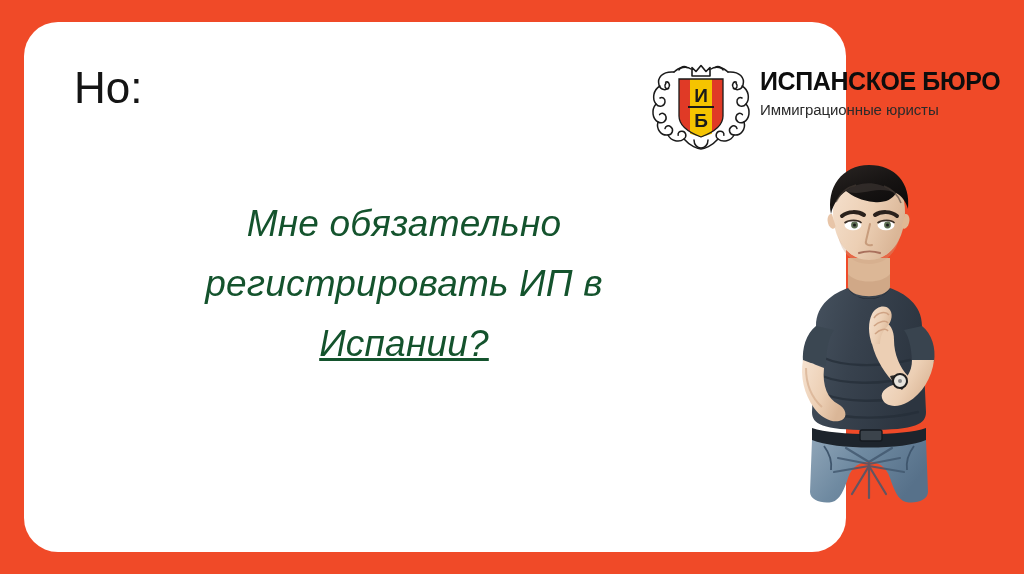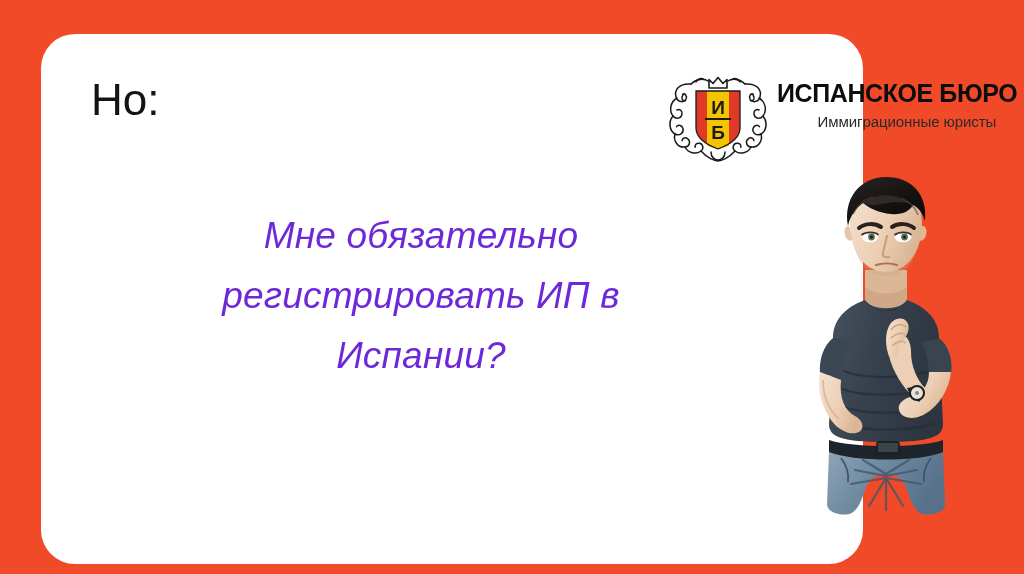--- a/index.html
+++ b/index.html
@@ -10,27 +10,26 @@
   #slide {
     position: relative;
     width: 1024px;
     height: 574px;
     background: #F04A28;
     overflow: hidden;
     font-family: "Liberation Sans", sans-serif;
   }
   #card {
     position: absolute;
-    left: 41px;
+    left: 24px;
     top: 22px;
     width: 822px;
     height: 530px;
     background: #ffffff;
     border-radius: 34px;
-    margin-top: 12px;
   }
 
   
   #intro-label {
     position: absolute;
     left: 50px;
     top: 44px;
     font-size: 44px;
     line-height: 1;
     color: #141414;
@@ -52,21 +51,20 @@
     left: 0px;
     top: 0px;
     width: 110px;
     height: 96px;
   }
   #logo-text-block {
     position: absolute;
     left: 114px;
     top: 14px;
     width: 226px;
-    text-align: right;
   }
   #logo-title {
     font-size: 26px;
     font-weight: 700;
     color: #0d0d0d;
     letter-spacing: -0.4px;
     line-height: 1.05;
     white-space: nowrap;
     transform: scaleX(0.96);
     transform-origin: left center;
@@ -86,27 +84,27 @@
   
   #headline {
     position: absolute;
     left: 60px;
     top: 172px;
     width: 640px;
     text-align: center;
     font-style: italic;
     font-size: 37px;
     line-height: 1.62;
-    color: #6d28d9;
+    color: #14532d;
     font-weight: 400;
   }
   #headline .hl-line { display: block; white-space: nowrap; }
   #headline .hl-line.l1 { letter-spacing: 0.2px; }
   #headline .hl-line.l2 { letter-spacing: 0.2px; text-align: center; }
-  #headline .hl-line.l3 { letter-spacing: 0.2px; }
+  #headline .hl-line.l3 { letter-spacing: 0.2px; text-decoration: underline; }
 
   
   #person {
     position: absolute;
     left: 752px;
     top: 140px;
     width: 186px;
     height: 342px;
   }
   #person svg { display: block; width: 100%; height: 100%; }

